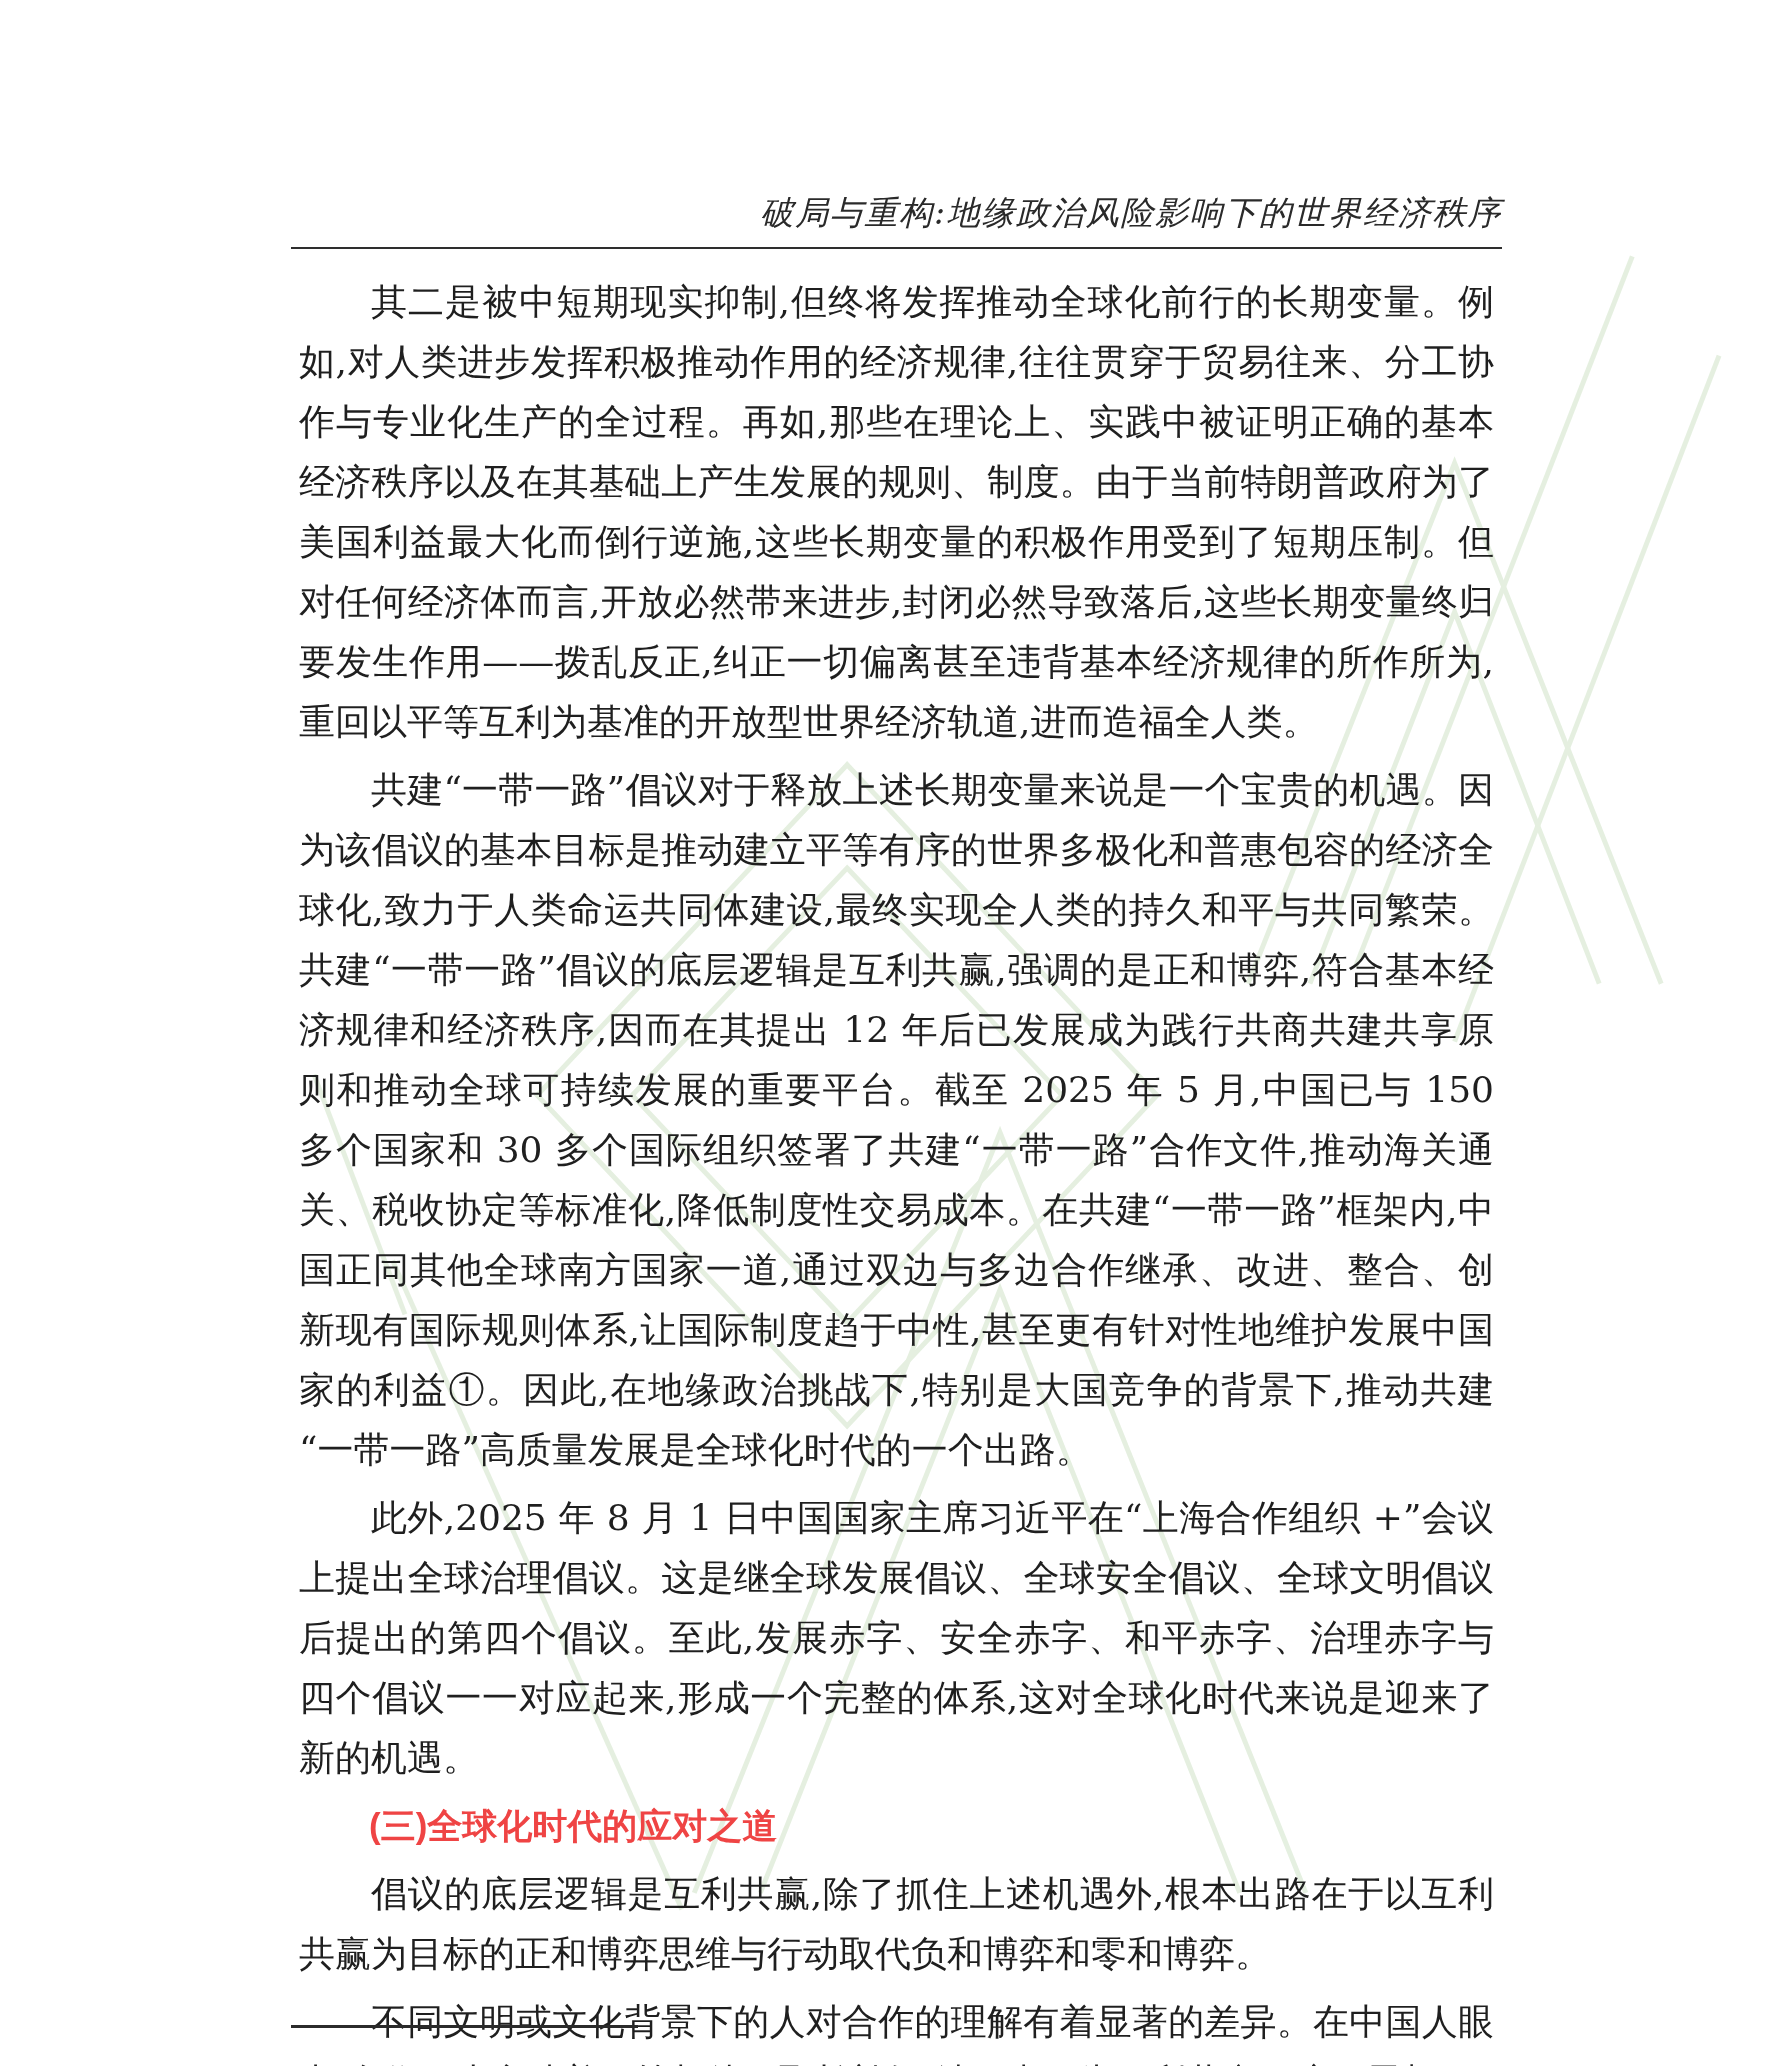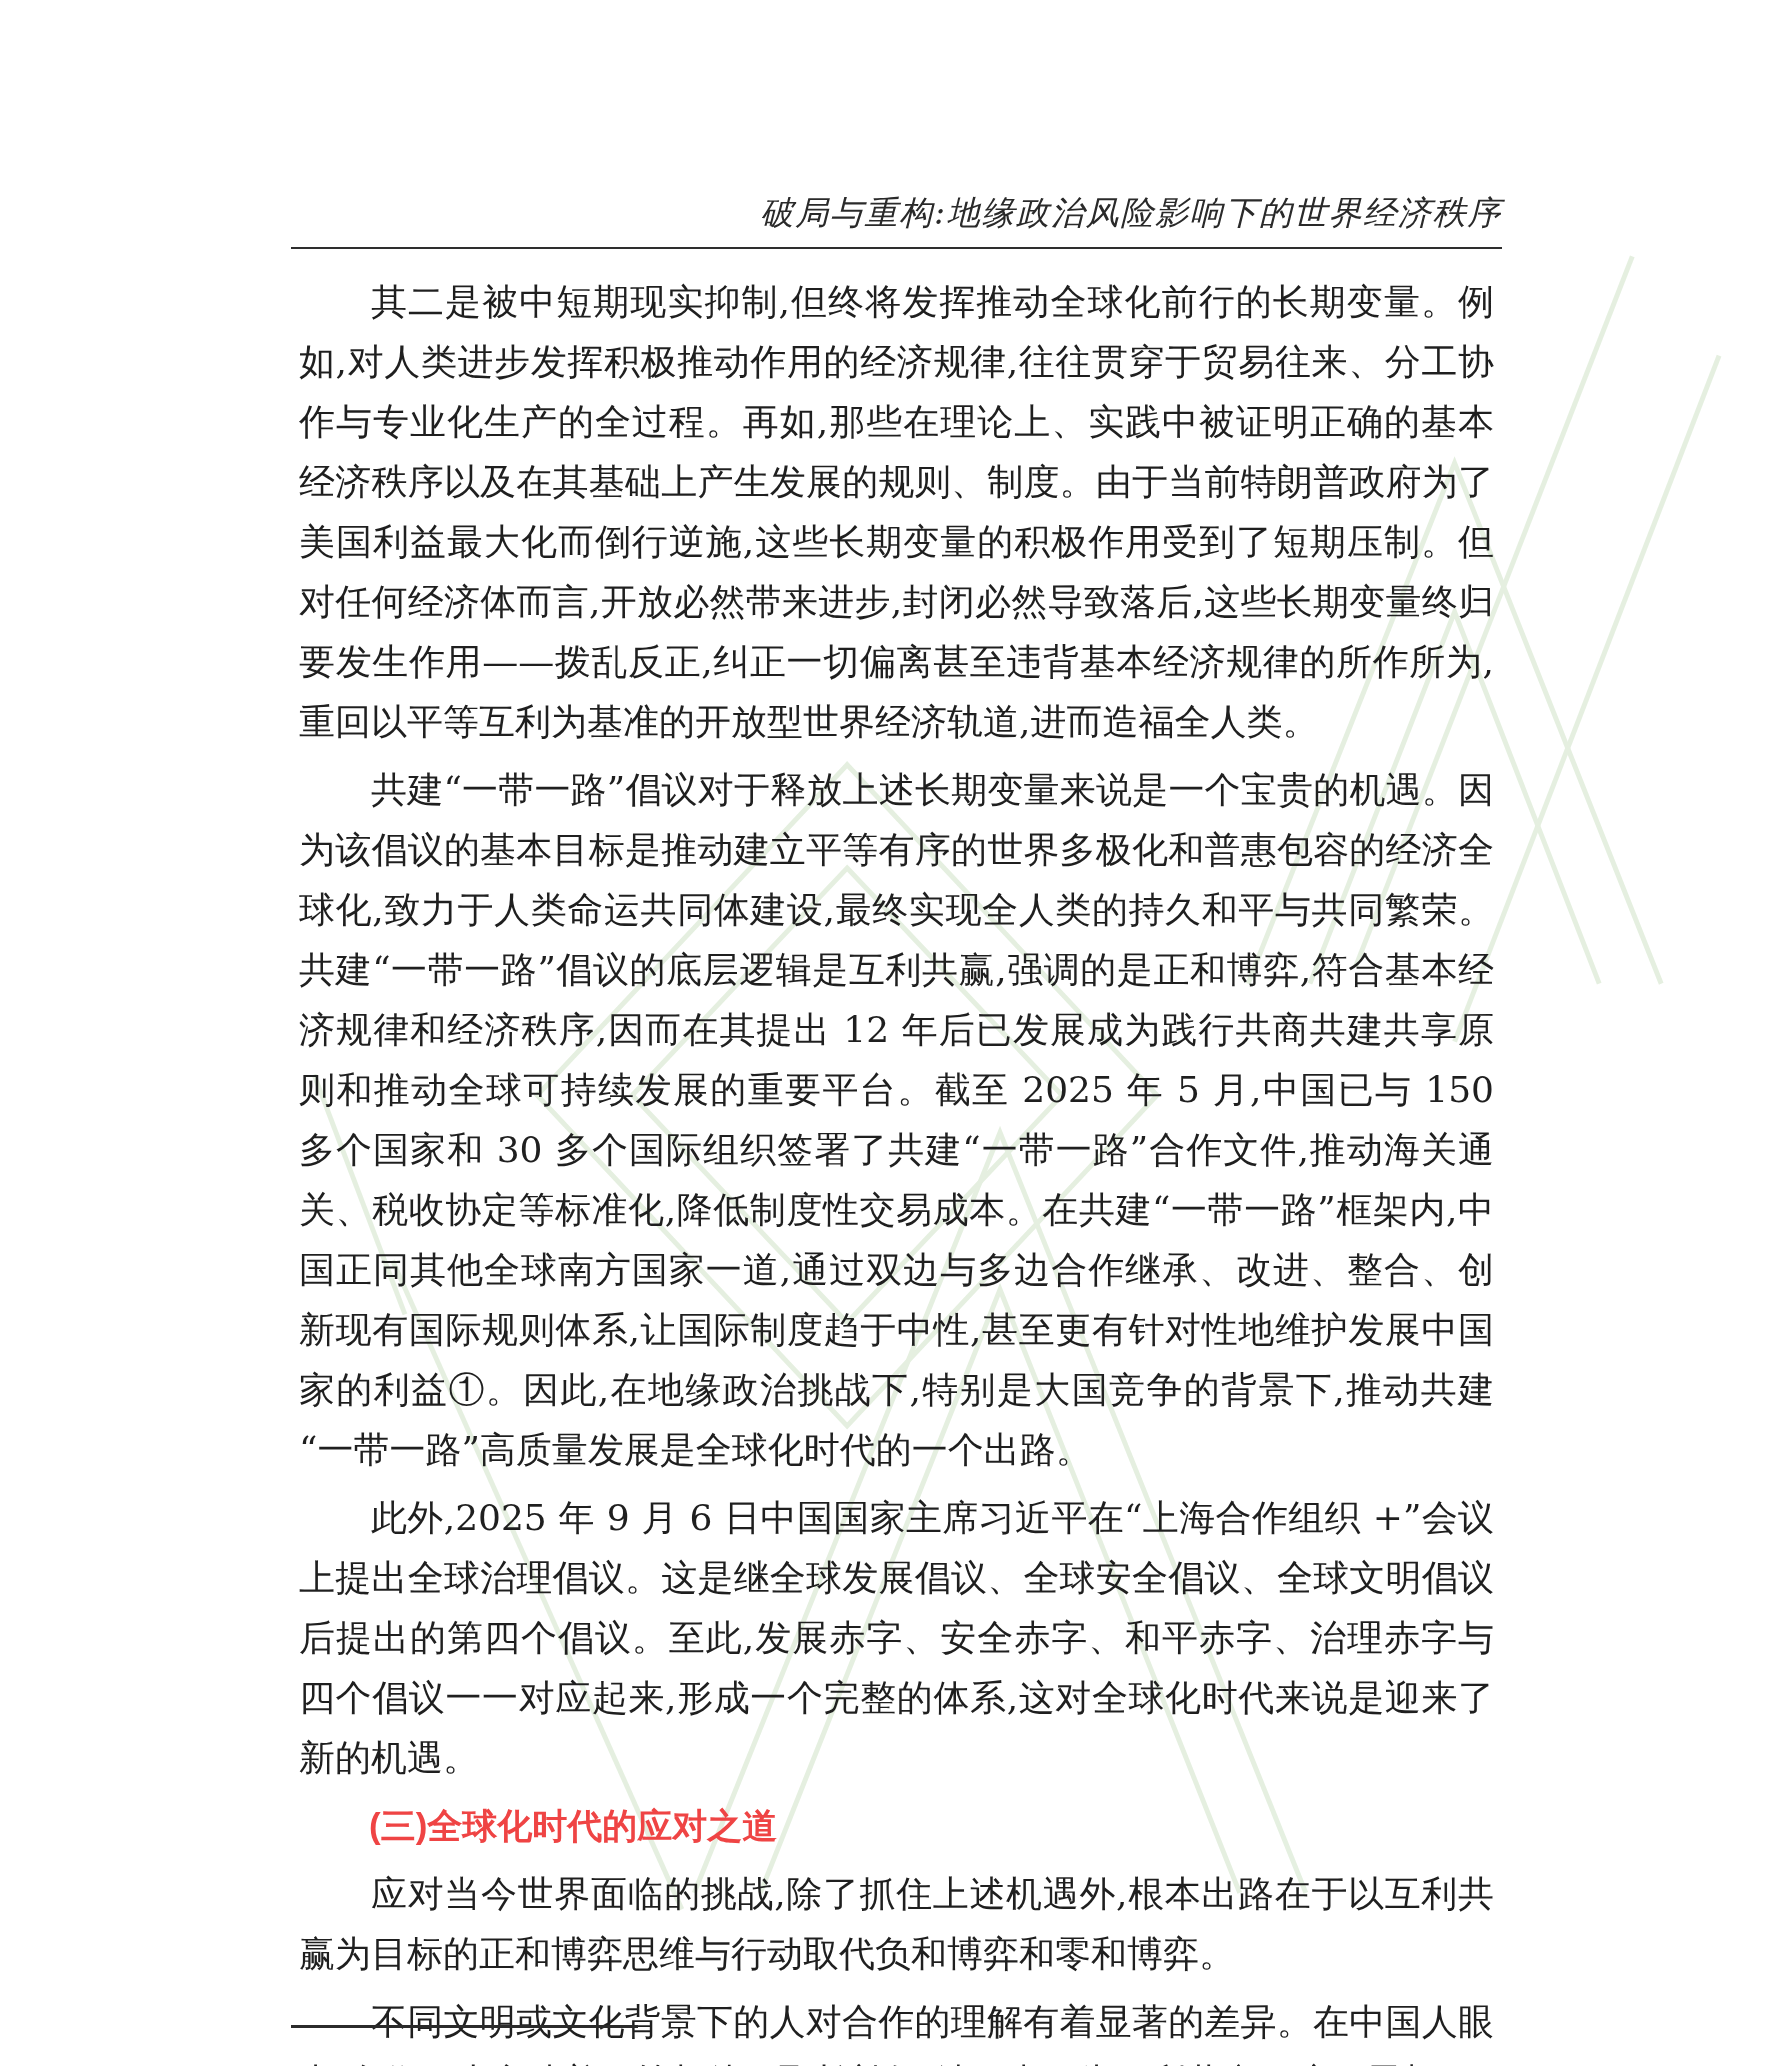--- a/index.html
+++ b/index.html
@@ -104,23 +104,23 @@
   </svg>
 
   <div class="content-layer">
 
     <div class="running-header">破局与重构:地缘政治风险影响下的世界经济秩序</div>
     <div class="header-rule"></div>
 
     <div class="body-text">
       <p>其二是被中短期现实抑制,但终将发挥推动全球化前行的长期变量。例如,对人类进步发挥积极推动作用的经济规律,往往贯穿于贸易往来、分工协作与专业化生产的全过程。再如,那些在理论上、实践中被证明正确的基本经济秩序以及在其基础上产生发展的规则、制度。由于当前特朗普政府为了美国利益最大化而倒行逆施,这些长期变量的积极作用受到了短期压制。但对任何经济体而言,开放必然带来进步,封闭必然导致落后,这些长期变量终归要发生作用——拨乱反正,纠正一切偏离甚至违背基本经济规律的所作所为,重回以平等互利为基准的开放型世界经济轨道,进而造福全人类。</p>
       <p>共建“一带一路”倡议对于释放上述长期变量来说是一个宝贵的机遇。因为该倡议的基本目标是推动建立平等有序的世界多极化和普惠包容的经济全球化,致力于人类命运共同体建设,最终实现全人类的持久和平与共同繁荣。共建“一带一路”倡议的底层逻辑是互利共赢,强调的是正和博弈,符合基本经济规律和经济秩序,因而在其提出 12 年后已发展成为践行共商共建共享原则和推动全球可持续发展的重要平台。截至 2025 年 5 月,中国已与 150 多个国家和 30 多个国际组织签署了共建“一带一路”合作文件,推动海关通关、税收协定等标准化,降低制度性交易成本。在共建“一带一路”框架内,中国正同其他全球南方国家一道,通过双边与多边合作继承、改进、整合、创新现有国际规则体系,让国际制度趋于中性,甚至更有针对性地维护发展中国家的利益①。因此,在地缘政治挑战下,特别是大国竞争的背景下,推动共建“一带一路”高质量发展是全球化时代的一个出路。</p>
-      <p>此外,2025 年 9 月 6 日中国国家主席习近平在“上海合作组织 +”会议上提出全球治理倡议。这是继全球发展倡议、全球安全倡议、全球文明倡议后提出的第四个倡议。至此,发展赤字、安全赤字、和平赤字、治理赤字与四个倡议一一对应起来,形成一个完整的体系,这对全球化时代来说是迎来了新的机遇。</p>
+      <p>此外,2025 年 8 月 1 日中国国家主席习近平在“上海合作组织 +”会议上提出全球治理倡议。这是继全球发展倡议、全球安全倡议、全球文明倡议后提出的第四个倡议。至此,发展赤字、安全赤字、和平赤字、治理赤字与四个倡议一一对应起来,形成一个完整的体系,这对全球化时代来说是迎来了新的机遇。</p>
       <p class="section-heading">(三)全球化时代的应对之道</p>
-      <p>应对当今世界面临的挑战,除了抓住上述机遇外,根本出路在于以互利共赢为目标的正和博弈思维与行动取代负和博弈和零和博弈。</p>
+      <p>倡议的底层逻辑是互利共赢,除了抓住上述机遇外,根本出路在于以互利共赢为目标的正和博弈思维与行动取代负和博弈和零和博弈。</p>
       <p>不同文明或文化背景下的人对合作的理解有着显著的差异。在中国人眼中,合作至少意味着平等相待、取长补短,结果表现为互利共赢。这一思想</p>
     </div>
 
     <div class="footnote-divider"></div>
     <div class="footnote">
       <div class="fn-line1">①　《张宇燕:“一带一路”的底层逻辑和世界意义》,https://www. ecdc. net. cn/new/</div>
 
     </div>
 
   </div>

